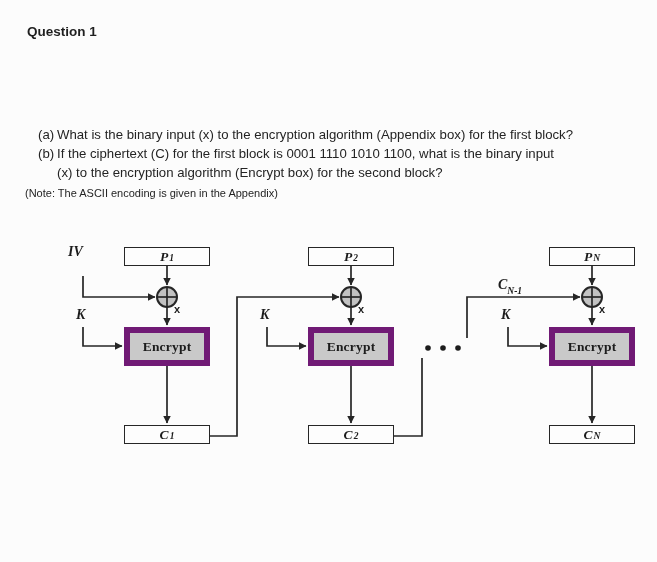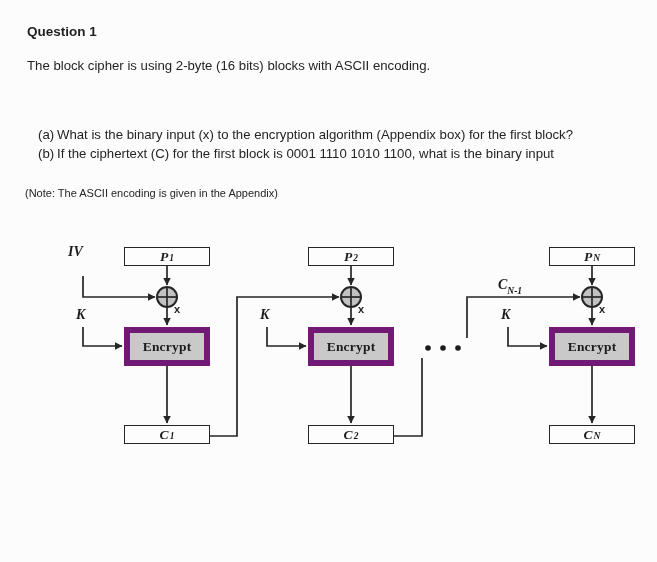--- a/index.html
+++ b/index.html
@@ -32,32 +32,32 @@
   .cap2{font-family:"Liberation Sans",sans-serif;font-size:13px;color:#2a2a2a;margin-top:3px;}
 </style>
 </head>
 <body>
 
 <div class="page">
 
   <div class="q-title">Question 1</div>
 
   <div class="para">
-    <div>The block cipher is using 2-byte (16 bits) blocks with ASCII encoding.</div>
   </div>
 
   <div class="qlist">
     <div class="qitem">
       <span class="qitem-label">(a)</span>
       <span>What is the binary input (x) to the encryption algorithm (Appendix box) for the first block?</span>
     </div>
     <div class="qitem">
       <span class="qitem-label">(b)</span>
       <span>
         <div>If the ciphertext (C) for the first block is 0001 1110 1010 1100, what is the binary input</div>
+        <div>(x) to the encryption algorithm (Encrypt box) for the second block?</div>
       </span>
     </div>
   </div>
 
   <div class="note">(Note: The ASCII encoding is given in the Appendix)</div>
 
   <svg class="dsvg" width="657" height="562" viewBox="0 0 657 562">
     <defs>
       <marker id="arr" viewBox="0 0 8 8" refX="7.5" refY="4" markerWidth="8" markerHeight="8" orient="auto" markerUnits="userSpaceOnUse">
         <path d="M0,0 L8,4 L0,8 Z" fill="#262626"></path>

